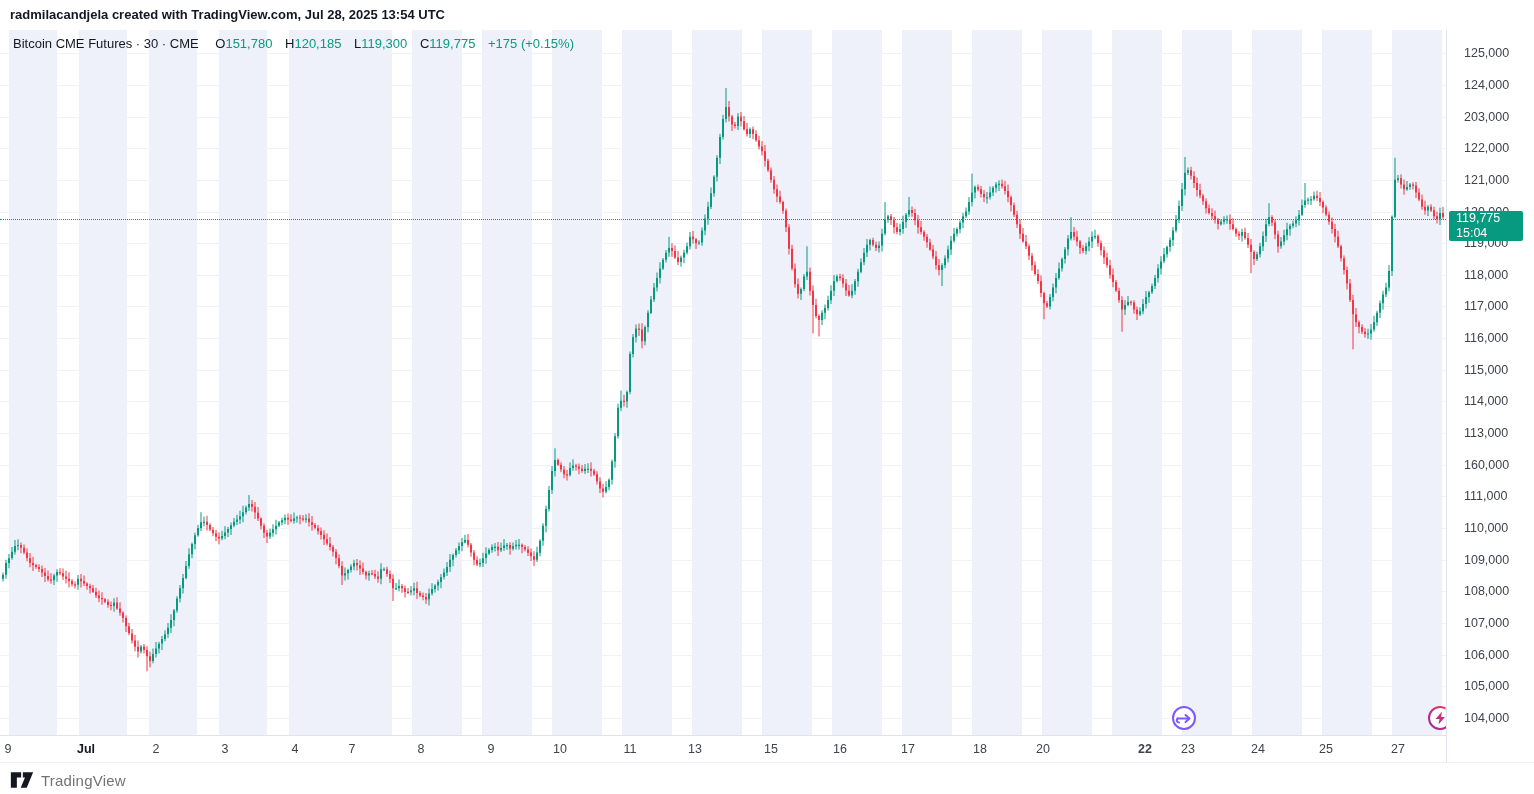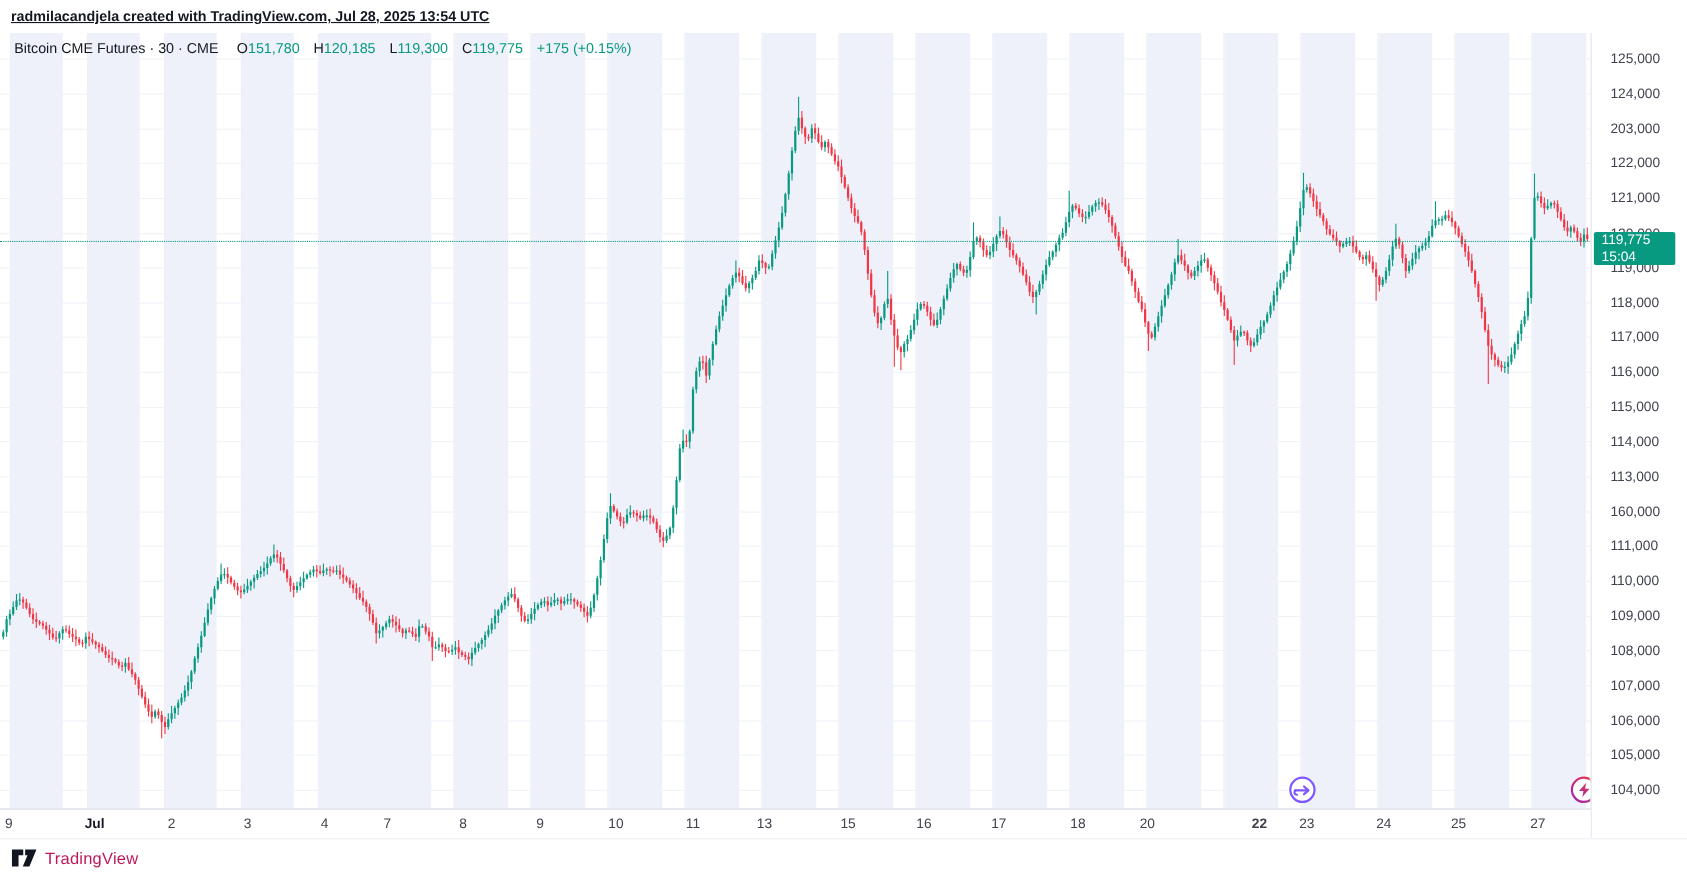--- a/index.html
+++ b/index.html
@@ -1,19 +1,19 @@
 <!DOCTYPE html>
 <html><head>
 <meta charset="utf-8">
 <style>
   html,body{margin:0;padding:0;background:#ffffff;width:1534px;height:794px;overflow:hidden;
     font-family:"Liberation Sans", sans-serif;-webkit-font-smoothing:antialiased;}
   .app{position:relative;width:1534px;height:794px;background:#fff;}
   .attribution{position:absolute;left:0;top:0;width:1384px;height:30px;background:#fff;
-    font-size:13px;font-weight:700;color:#131722;line-height:30px;padding-left:10px;box-sizing:border-box;text-decoration:underline;}
+    font-size:13px;font-weight:700;color:#131722;line-height:30px;padding-left:10px;box-sizing:border-box;}
   .pane{position:absolute;left:0;top:30px;width:1446px;height:705px;overflow:hidden;background:#fff;}
   .band{position:absolute;top:0;height:705px;background:#eef1fa;}
   .vgrid{position:absolute;top:0;height:705px;width:1px;background:#edf0f6;}
   .hgrid{position:absolute;left:0;width:1446px;height:1px;background:#f0f2f7;}
   #candles{position:absolute;left:0;top:0;}
   .priceline{position:absolute;left:0;width:1446px;height:0;border-top:1px dotted #089981;}
   .legend{position:absolute;left:13px;top:6px;font-size:13px;color:#131722;white-space:nowrap;}
   .legend .val{color:#089981;}
   .legend .lab{color:#131722;margin-left:9px;}
   .legend .chg{color:#089981;margin-left:9px;}
@@ -21,21 +21,21 @@
   .evt{position:absolute;width:28px;height:28px;}
   .paxis{position:absolute;left:1446px;top:30px;width:88px;height:732px;background:#fff;border-left:1px solid #e0e3eb;box-sizing:border-box;}
   .ytick{position:absolute;left:17px;font-size:12.5px;color:#40434e;line-height:16px;}
   .badge{position:absolute;left:2px;width:74px;height:30px;background:#089981;border-radius:2px;color:#fff;
     font-size:12.5px;line-height:15px;padding:0 0 0 7px;box-sizing:border-box;z-index:5;}
   .taxis{position:absolute;left:0;top:735px;width:1446px;height:27px;background:#fff;border-top:1px solid #e0e3eb;box-sizing:border-box;}
   .xtick{position:absolute;top:0;font-size:12.5px;color:#40434e;line-height:26px;transform:translateX(-50%);}
   .xtick.bold{font-weight:700;color:#131722;}
   .bottomsep{position:absolute;left:0;top:762px;width:1534px;height:1px;background:#edeff4;}
   .footer{position:absolute;left:10px;top:766px;height:28px;display:flex;align-items:center;gap:7px;}
-  .footer .brand{font-size:15px;font-weight:500;color:#be185d;letter-spacing:.2px;}
+  .footer .brand{font-size:15px;font-weight:500;color:#737373;letter-spacing:.2px;}
   .borderfix{position:absolute;left:0;top:735px;width:1446px;height:1px;background:#e0e3eb;}
 </style>
 </head>
 <body>
 
 <div class="app">
 
   <div class="attribution">
     <span>radmilacandjela created with TradingView.com, Jul 28, 2025 13:54 UTC</span>
   </div>

